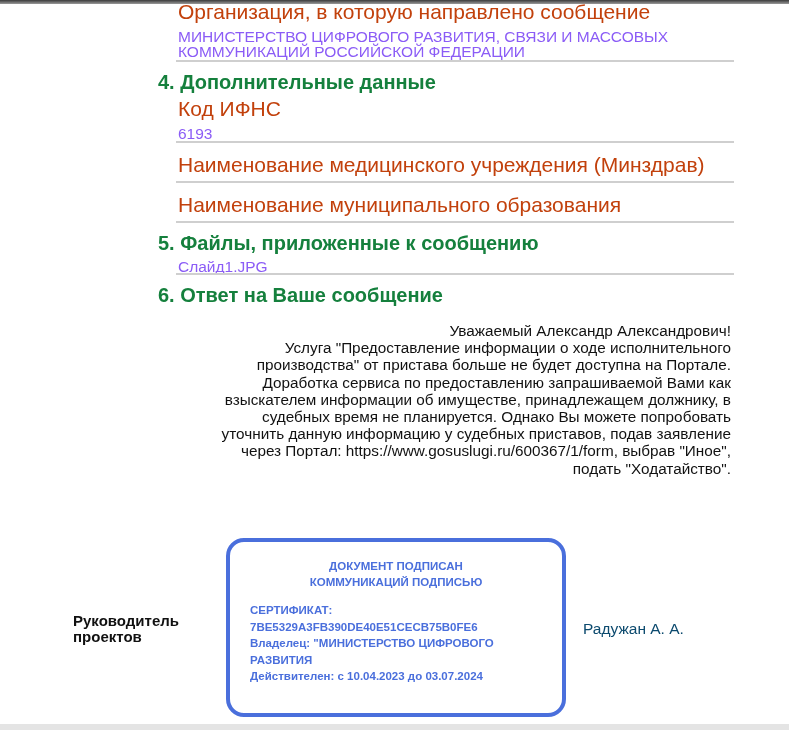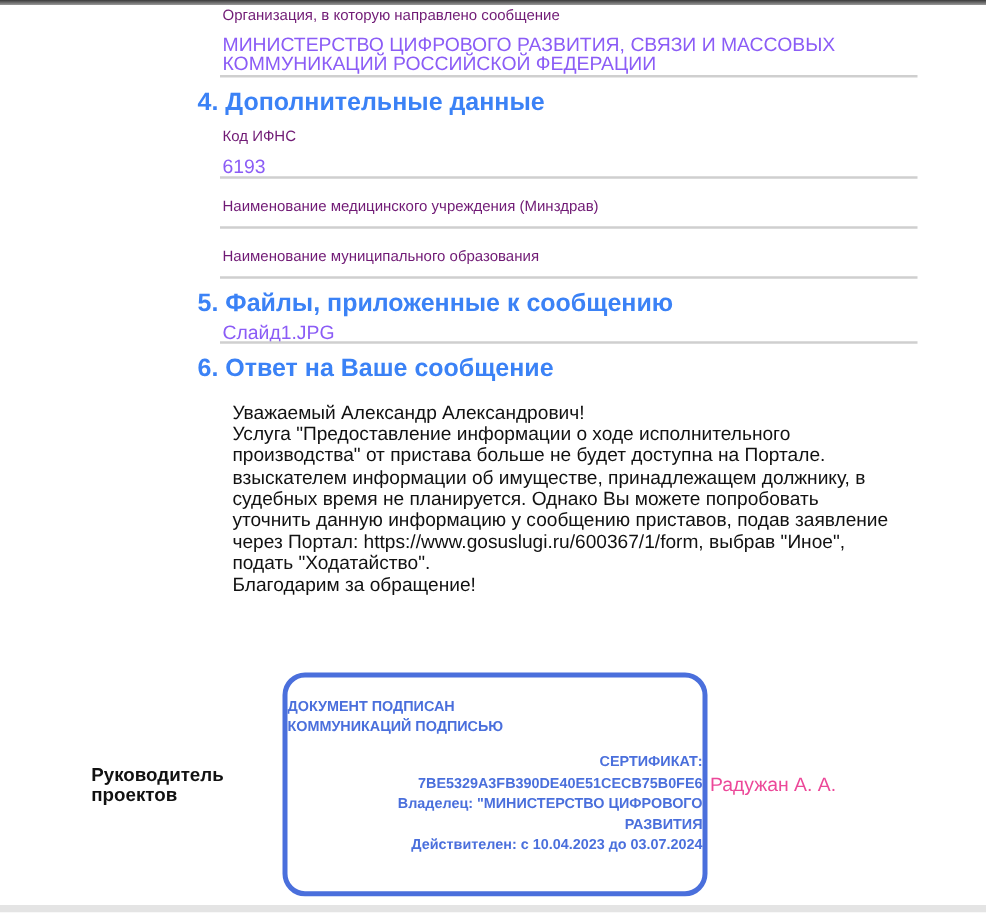--- a/index.html
+++ b/index.html
@@ -1,30 +1,30 @@
 <!DOCTYPE html>
 <html><head>
 <meta charset="utf-8">
 <style>
   * { box-sizing: border-box; margin: 0; padding: 0; }
   html, body { width: 789px; height: 730px; overflow: hidden; background: #ffffff; }
   body { font-family: "Liberation Sans", sans-serif; color: #111; position: relative; }
   .topbar { position: absolute; left: 0; top: 0; width: 789px; height: 4px; background: linear-gradient(#3a3a3a, #9a9a9a); }
   .bottombar { position: absolute; left: 0; top: 724px; width: 789px; height: 6px; background: #e4e4e4; }
-  .field-label { position: absolute; left: 178px; font-size: 12px; color: #701a75; line-height: 18px; text-align: center; }
+  .field-label { position: absolute; left: 178px; font-size: 21px; color: #c2410c; line-height: 18px; text-align: center; }
   .field-value { position: absolute; left: 178px; font-size: 15.5px; color: #8b5cf6; line-height: 16px; }
   .rule { position: absolute; left: 176px; width: 558px; height: 2px; background: #cfcfcf; }
-  .section-title { position: absolute; left: 158px; font-size: 20px; font-weight: bold; color: #3b82f6; line-height: 22px; }
-  .answer { position: absolute; left: 186px; top: 322px; width: 545px; font-size: 15.3px; line-height: 17.2px; color: #111; }
+  .section-title { position: absolute; left: 158px; font-size: 20px; font-weight: bold; color: #15803d; line-height: 22px; }
+  .answer { position: absolute; left: 186px; top: 322px; width: 545px; font-size: 15.3px; line-height: 17.2px; color: #111; text-align: right; }
   .answer p { white-space: pre-line; }
   .signer-role { position: absolute; left: 73px; top: 613px; font-size: 15px; font-weight: bold; line-height: 16px; color: #111; }
-  .signer-name { position: absolute; left: 568px; top: 620px; font-size: 15.5px; color: #ec4899; }
+  .signer-name { position: absolute; left: 583px; top: 620px; font-size: 15.5px; color: #0c4a6e; }
   .stamp { position: absolute; left: 226px; top: 538px; width: 340px; height: 179px; border: 4px solid #4a6fdc; border-radius: 18px; color: #4a6fdc; font-weight: bold; font-size: 11.5px; }
-  .stamp-head { text-align: left; margin-top: 16px; line-height: 16px; }
-  .stamp-body { margin-left: 20px; margin-top: 12px; line-height: 16.6px; text-align: right; }
+  .stamp-head { text-align: center; margin-top: 16px; line-height: 16px; }
+  .stamp-body { margin-left: 20px; margin-top: 12px; line-height: 16.6px; }
 </style>
 </head>
 <body>
 
 <div class="topbar"></div>
 
 <div class="field-label" style="top:3px">Организация, в которую направлено сообщение</div>
 <div class="field-value" style="top:29px">МИНИСТЕРСТВО ЦИФРОВОГО РАЗВИТИЯ, СВЯЗИ И МАССОВЫХ</div>
 <div class="field-value" style="top:44px">КОММУНИКАЦИЙ РОССИЙСКОЙ ФЕДЕРАЦИИ</div>
 <div class="rule" style="top:60px"></div>
@@ -41,26 +41,26 @@
 <div class="section-title" style="top:232px">5. Файлы, приложенные к сообщению</div>
 <div class="field-value" style="top:259px">Слайд1.JPG</div>
 <div class="rule" style="top:273px"></div>
 
 <div class="section-title" style="top:284px">6. Ответ на Ваше сообщение</div>
 
 <div class="answer">
   <p>Уважаемый Александр Александрович!</p>
   <p>Услуга "Предоставление информации о ходе исполнительного</p>
   <p>производства" от пристава больше не будет доступна на Портале.</p>
+  <p>Доработка сервиса по предоставлению запрашиваемой Вами как</p>
   <p>взыскателем информации об имуществе, принадлежащем должнику, в</p>
   <p>судебных время не планируется. Однако Вы можете попробовать</p>
-  <p>уточнить данную информацию у сообщению приставов, подав заявление</p>
+  <p>уточнить данную информацию у судебных приставов, подав заявление</p>
   <p>через Портал: https://www.gosuslugi.ru/600367/1/form, выбрав "Иное",</p>
   <p>подать "Ходатайство".</p>
-  <p>Благодарим за обращение!</p>
 </div>
 
 <div class="signer-role">
   <div>Руководитель</div>
   <div>проектов</div>
 </div>
 
 <div class="stamp">
   <div class="stamp-head">
     <div>ДОКУМЕНТ ПОДПИСАН</div>

